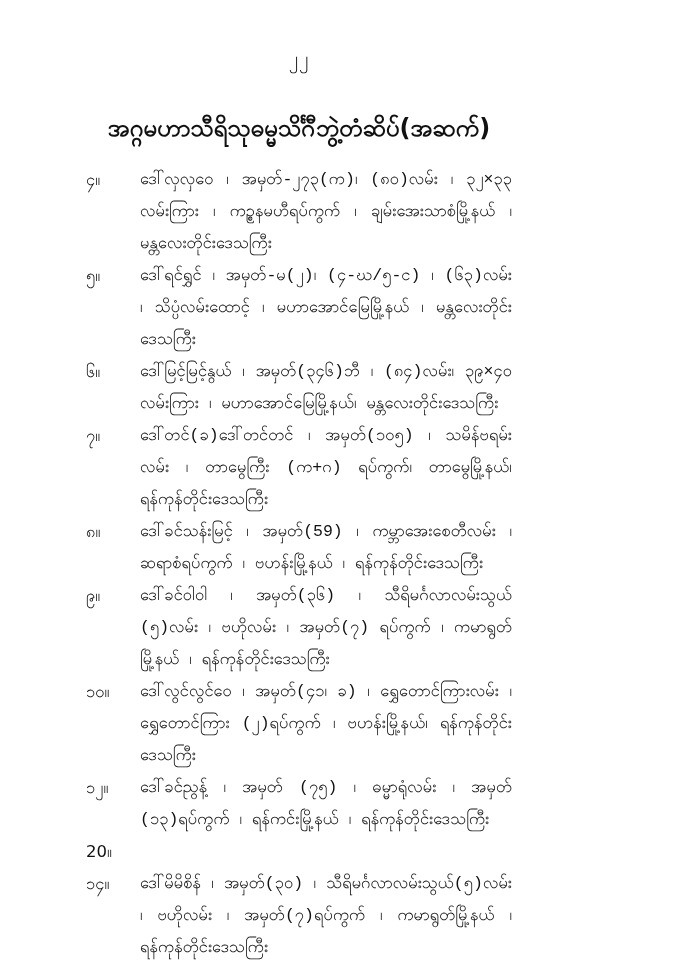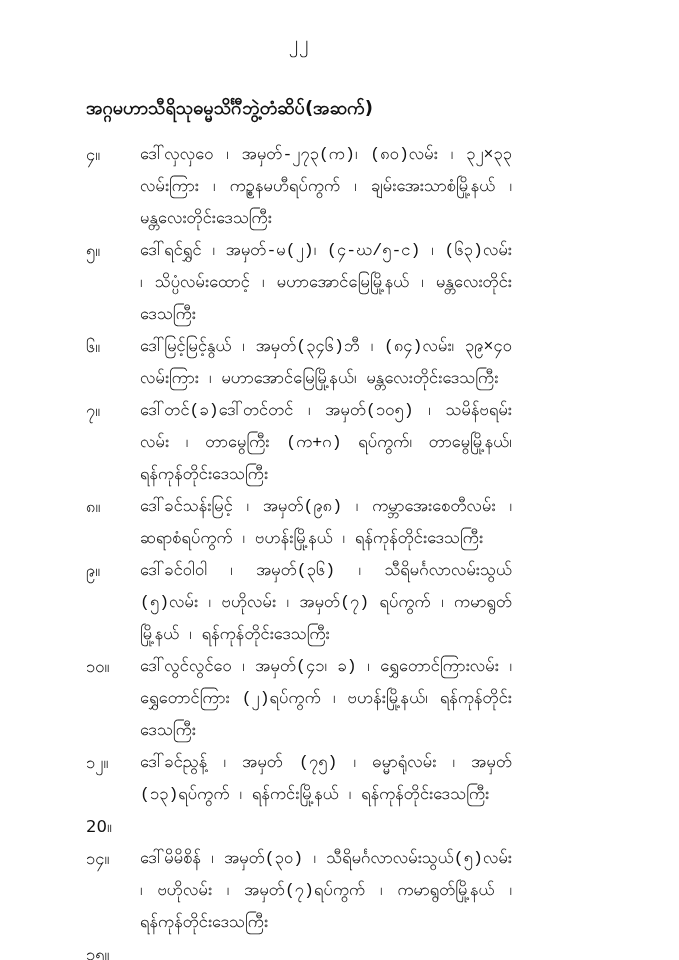--- a/index.html
+++ b/index.html
@@ -11,33 +11,33 @@
     width: 679px;
     height: 960px;
     overflow: hidden;
     font-family: "DejaVu Sans", "Liberation Sans", sans-serif;
     color: #111111;
   }
   .page {
     box-sizing: border-box;
     width: 568px;
     height: 960px;
-    padding: 30px 56px 20px 86px;
+    padding: 46px 56px 20px 86px;
     background: #ffffff;
   }
   .page-number {
     text-align: center;
     font-size: 19px;
     font-weight: 400;
     margin-bottom: 38px;
     letter-spacing: 1px;
   }
   .doc-title {
-    text-align: left;
-    font-size: 18px;
+    text-align: center;
+    font-size: 24px;
     font-weight: 700;
     margin-bottom: 16px;
   }
   .entries {
     font-size: 16.5px;
     line-height: 32px;
   }
   .entry {
     display: flex;
     align-items: flex-start;
@@ -80,21 +80,21 @@
       <span class="entry-text">ဒေါ်မြင့်မြင့်နွယ် ၊ အမှတ်(၃၄၆)ဘီ ၊ (၈၄)လမ်း၊ ၃၉×၄၀ လမ်းကြား ၊ မဟာအောင်မြေမြို့နယ်၊ မန္တလေးတိုင်းဒေသကြီး</span>
     </div>
 
     <div class="entry">
       <span class="entry-no">၇။</span>
       <span class="entry-text">ဒေါ်တင်(ခ)ဒေါ်တင်တင် ၊ အမှတ်(၁၀၅) ၊ သမိန်ဗရမ်းလမ်း ၊ တာမွေကြီး (က+ဂ) ရပ်ကွက်၊ တာမွေမြို့နယ်၊ ရန်ကုန်တိုင်းဒေသကြီး</span>
     </div>
 
     <div class="entry">
       <span class="entry-no">၈။</span>
-      <span class="entry-text">ဒေါ်ခင်သန်းမြင့် ၊ အမှတ်(၉၈) ၊ ကမ္ဘာအေးစေတီလမ်း ၊ ဆရာစံရပ်ကွက် ၊ ဗဟန်းမြို့နယ် ၊ ရန်ကုန်တိုင်းဒေသကြီး</span>
+      <span class="entry-text">ဒေါ်ခင်သန်းမြင့် ၊ အမှတ်(59) ၊ ကမ္ဘာအေးစေတီလမ်း ၊ ဆရာစံရပ်ကွက် ၊ ဗဟန်းမြို့နယ် ၊ ရန်ကုန်တိုင်းဒေသကြီး</span>
     </div>
 
     <div class="entry">
       <span class="entry-no">၉။</span>
       <span class="entry-text">ဒေါ်ခင်ဝါဝါ ၊ အမှတ်(၃၆) ၊ သီရိမင်္ဂလာလမ်းသွယ် (၅)လမ်း ၊ ဗဟိုလမ်း ၊ အမှတ်(၇) ရပ်ကွက် ၊ ကမာရွတ်မြို့နယ် ၊ ရန်ကုန်တိုင်းဒေသကြီး</span>
     </div>
 
     <div class="entry">
       <span class="entry-no">၁၀။</span>
       <span class="entry-text">ဒေါ်လွင်လွင်ဝေ ၊ အမှတ်(၄၁၊ ခ) ၊ ရွှေတောင်ကြားလမ်း ၊ ရွှေတောင်ကြား (၂)ရပ်ကွက် ၊ ဗဟန်းမြို့နယ်၊ ရန်ကုန်တိုင်းဒေသကြီး</span>

